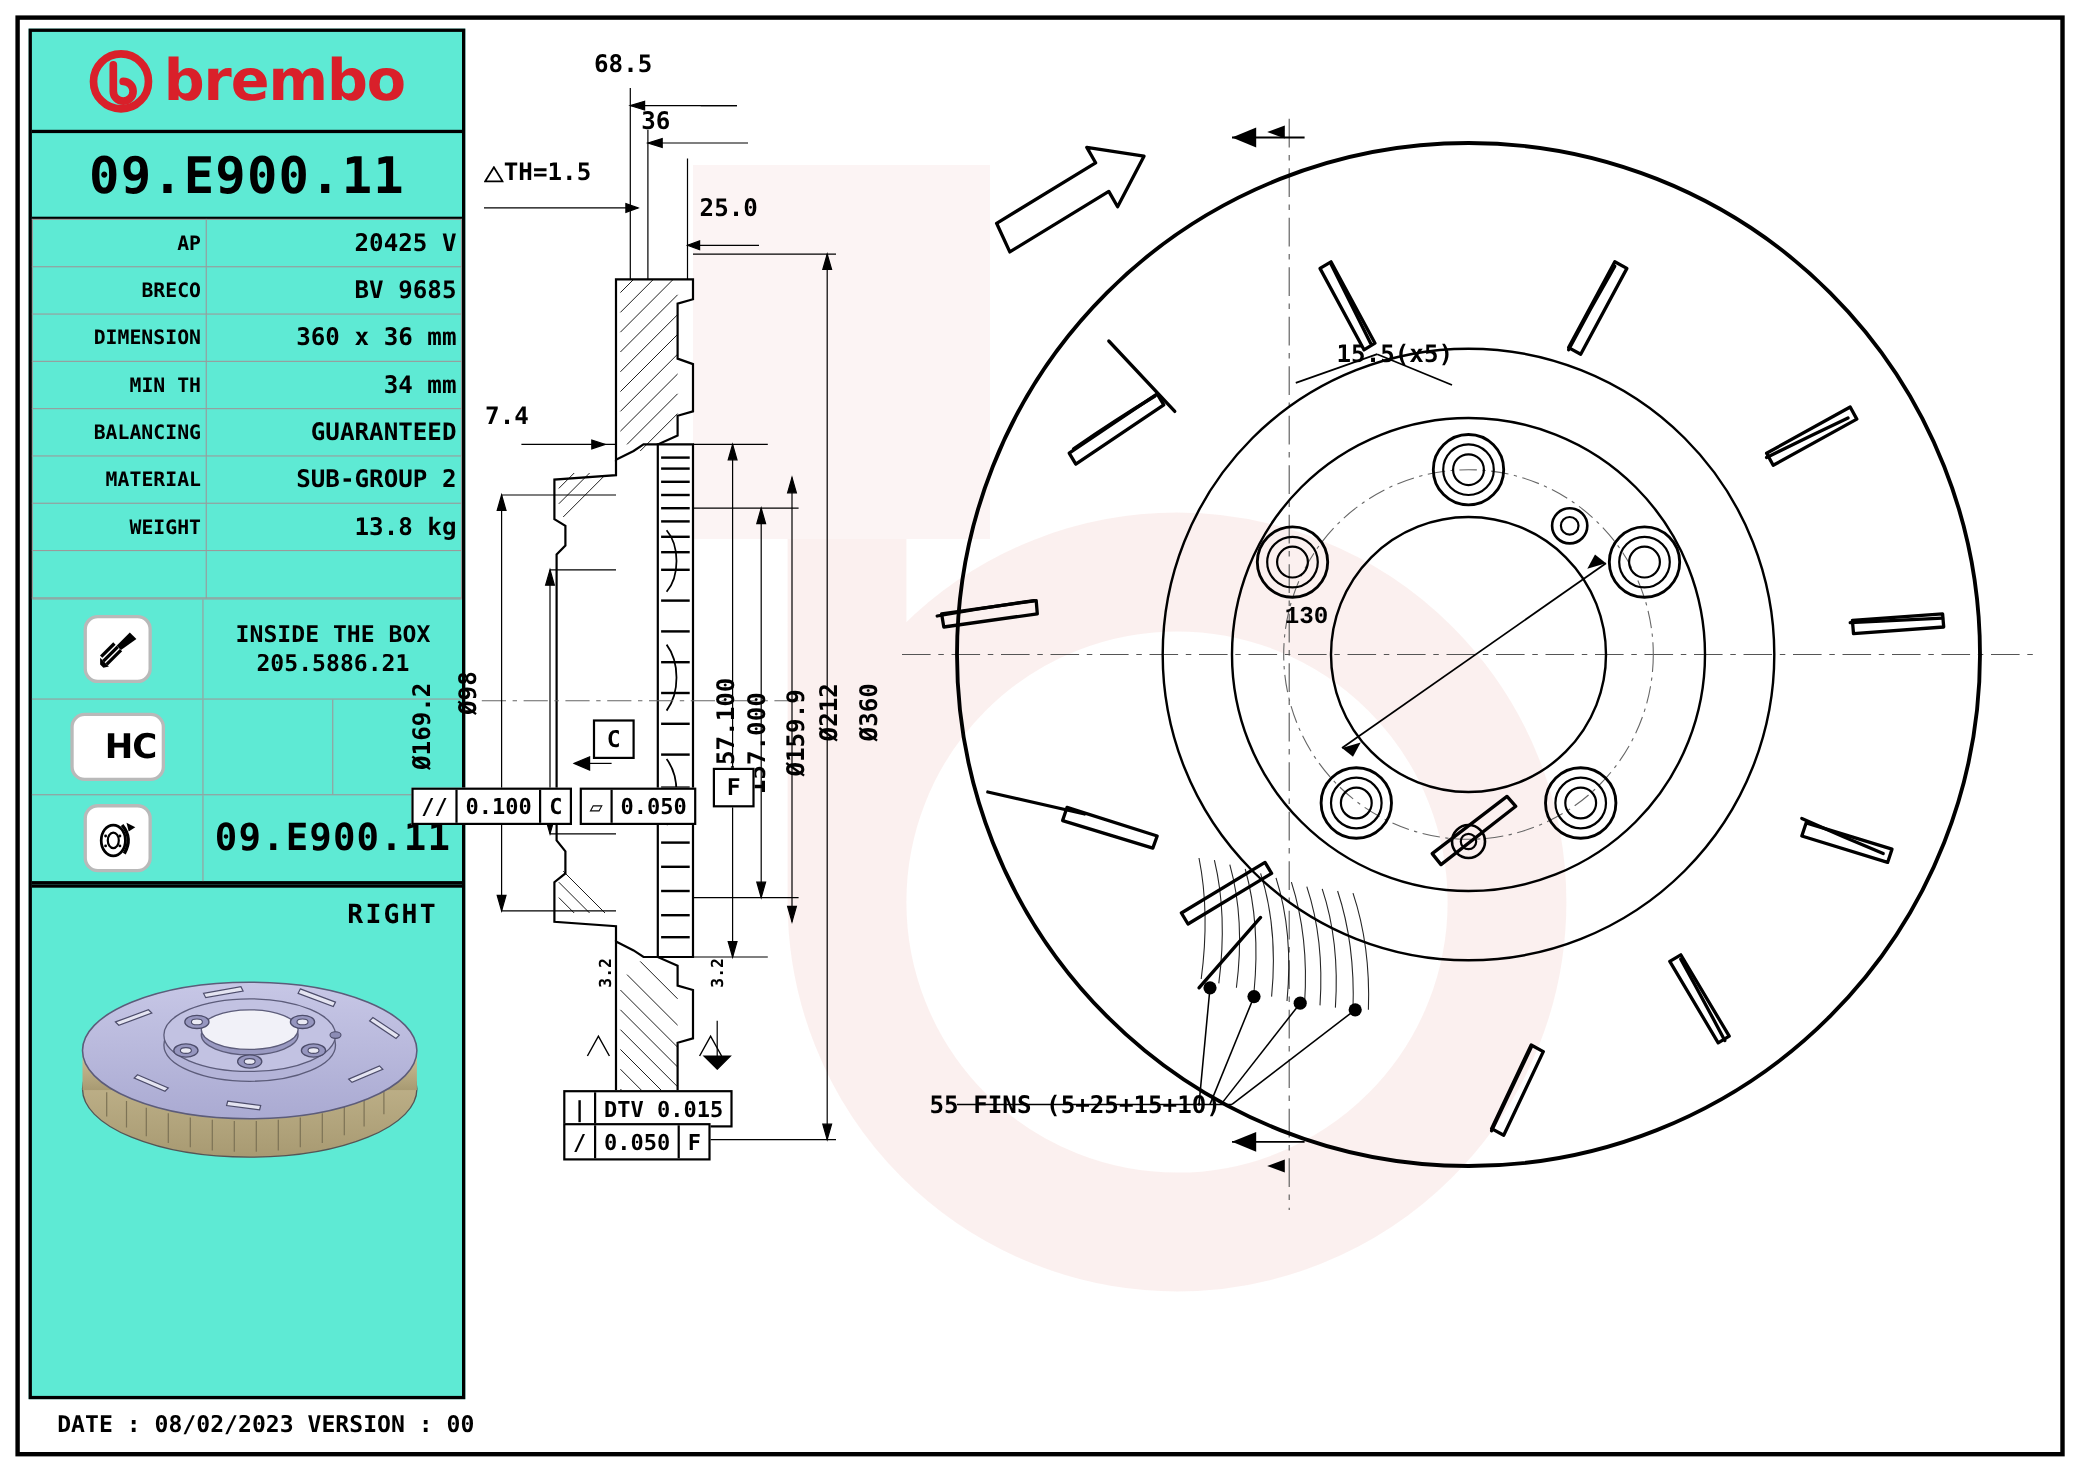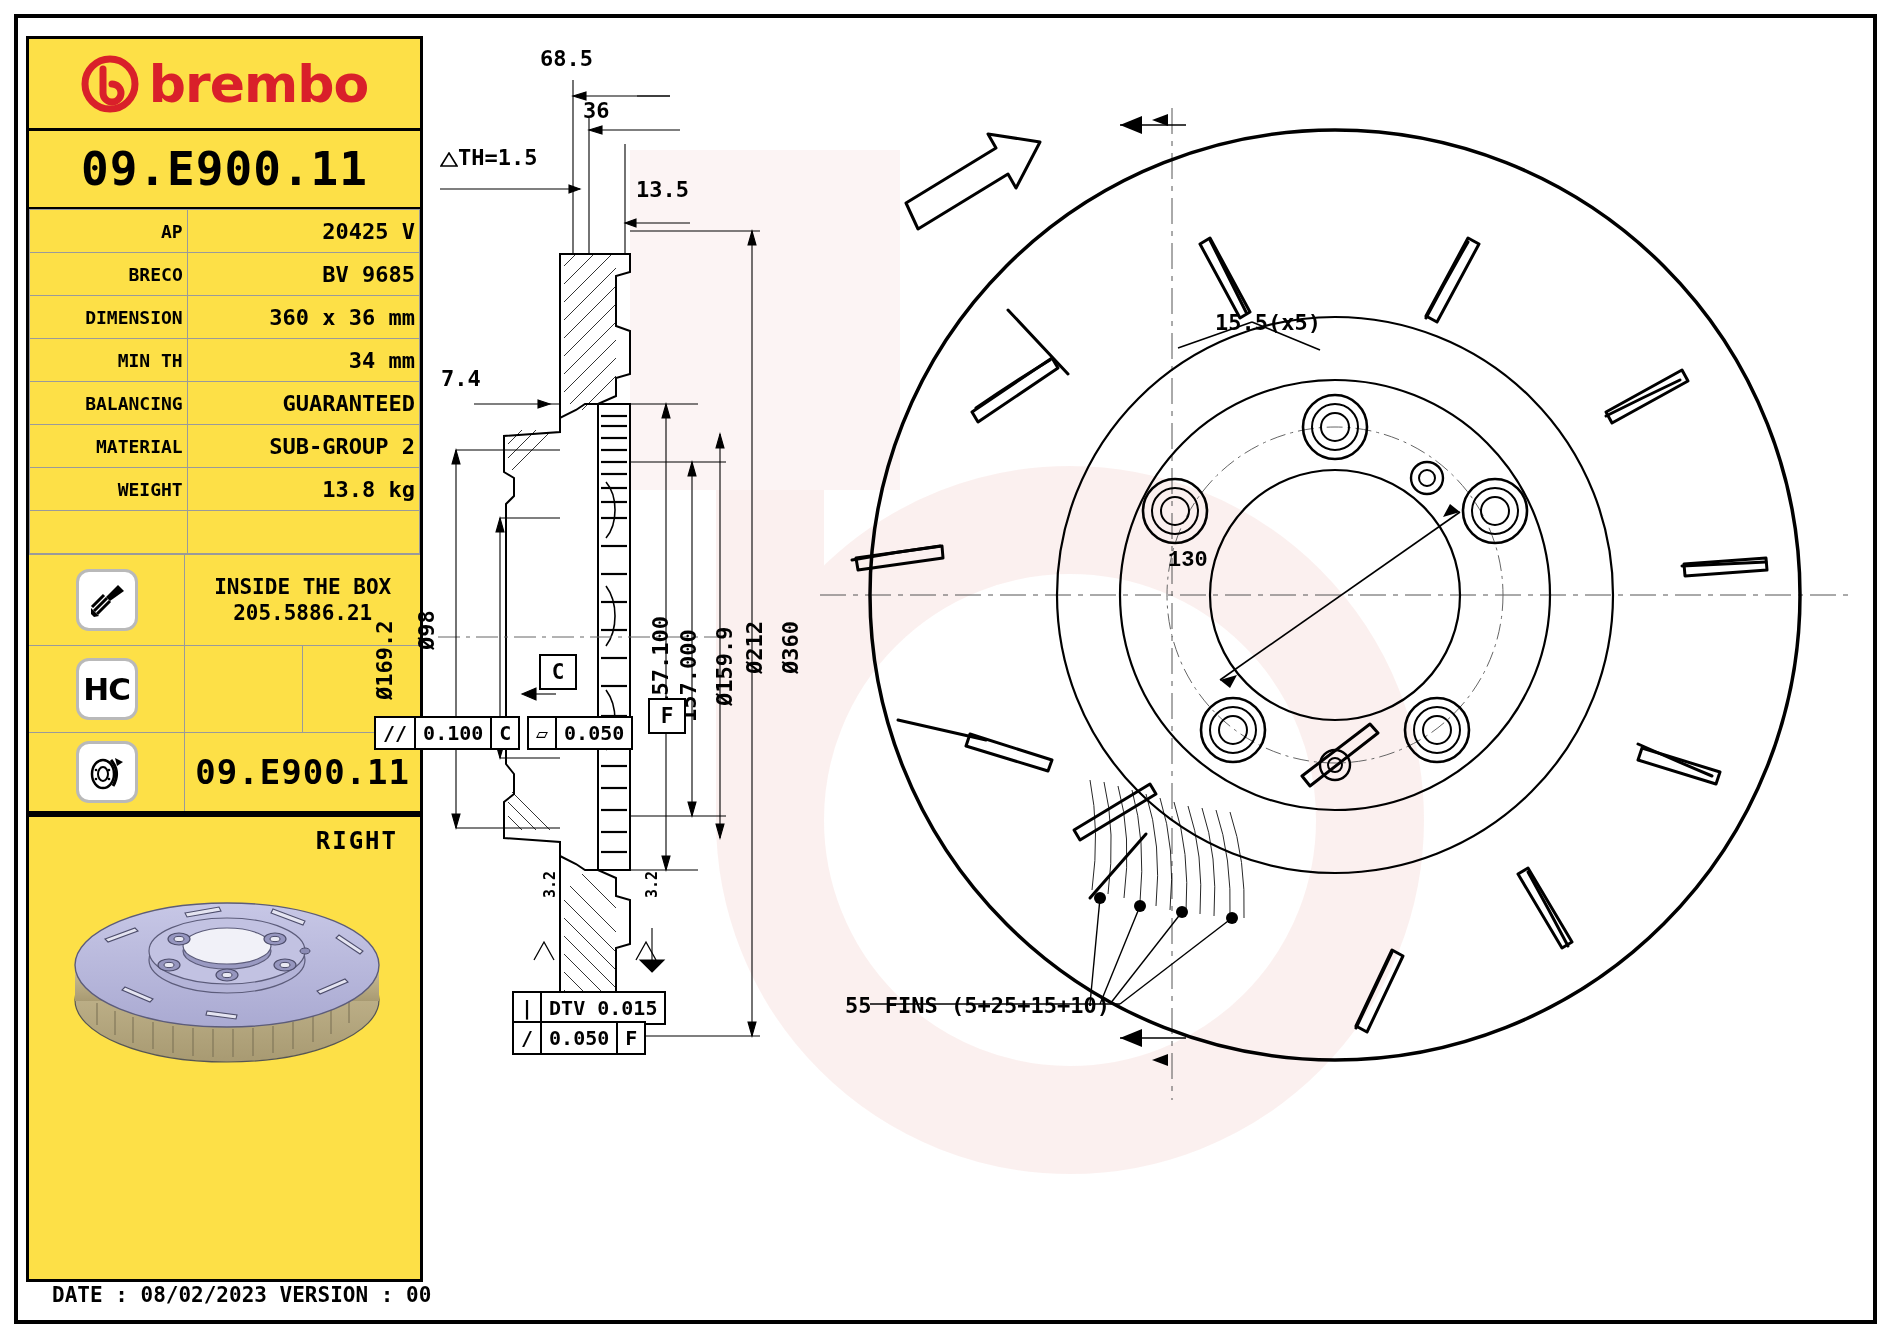--- a/index.html
+++ b/index.html
@@ -20,21 +20,21 @@
     border:4px solid #000;box-sizing:border-box;
   }
   
   .watermark{
     position:absolute;left:430px;top:60px;width:1200px;height:1120px;
     opacity:.30;pointer-events:none;
   }
   
   .info-panel{
     position:absolute;left:26px;top:26px;width:397px;height:1246px;
-    border:3px solid #000;box-sizing:border-box;background:#fde047;margin-top:10px;
+    border:3px solid #000;box-sizing:border-box;background:#5eead4;
   }
   .logo-cell{
     height:92px;border-bottom:3px solid #000;display:flex;align-items:center;
     justify-content:center;box-sizing:border-box;
   }
   .logo-wrap{display:flex;align-items:center;gap:10px;}
   .logo-text{
     font-family:"DejaVu Sans", sans-serif;
     font-size:52px;font-weight:bold;color:#d9202a;letter-spacing:-1px;
     line-height:1;
@@ -54,21 +54,21 @@
   .blank-cell{height:105px;}
   .icon-row{display:flex;border-top:1px solid #9a9a9a;}
   .icon-box{
     width:40%;display:flex;align-items:center;justify-content:center;
     border-right:1px solid #9a9a9a;box-sizing:border-box;
   }
   .icon-sq{
     width:56px;height:56px;border:3px solid #b9b9b9;border-radius:13px;
     display:flex;align-items:center;justify-content:center;background:#fff;
   }
-  .icon-sq.hc{font-family:"DejaVu Sans",sans-serif;font-weight:bold;font-size:31px;letter-spacing:-1px;}
+  .icon-sq.hc{font-family:"DejaVu Sans",sans-serif;font-weight:bold;font-size:31px;letter-spacing:-1px;padding-left:24px;}
   .icon-text{
     width:60%;display:flex;flex-direction:column;align-items:center;
     justify-content:center;font-size:21px;font-weight:bold;line-height:1.25;
   }
   .row-h90{height:90px;}
   .row-h78{height:78px;}
   .hc-row{display:flex;border-top:1px solid #9a9a9a;height:86px;}
   .hc-row .c1{width:40%;border-right:1px solid #9a9a9a;display:flex;align-items:center;justify-content:center;box-sizing:border-box;}
   .hc-row .c2{width:30%;border-right:1px solid #9a9a9a;box-sizing:border-box;}
   .hc-row .c3{width:30%;box-sizing:border-box;}
@@ -439,21 +439,21 @@
         <line x1="222" y1="934" x2="222" y2="902"></line>
 
         <path d="M104 934 l10 -18 l10 18" fill="none" stroke="#000" stroke-width="1.3"></path>
         <path d="M206 934 l10 -18 l10 18" fill="none" stroke="#000" stroke-width="1.3"></path>
       </g>
     </svg>
   </div>
 
   <span class="dim" style="left:540px;top:46px;">68.5</span>
   <span class="dim" style="left:583px;top:98px;">36</span>
-  <span class="dim" style="left:636px;top:177px;">13.5</span>
+  <span class="dim" style="left:636px;top:177px;">25.0</span>
   <span class="dim" style="left:440px;top:145px;">
     <svg width="18" height="15" viewBox="0 0 18 15" style="display:inline-block;vertical-align:-2px">
       <polygon points="9,1 17,14 1,14" fill="none" stroke="#000" stroke-width="1.6"></polygon>
     </svg><span>TH=1.5</span>
   </span>
   <span class="dim" style="left:441px;top:354px;margin-top:12px;">7.4</span>
 
   <span class="dim vert" style="left:372px;top:700px;">Ø169.2</span>
   <span class="dim vert" style="left:414px;top:650px;">Ø98</span>
   <span class="dim vert" style="left:648px;top:722px;">Ø157.100</span>

